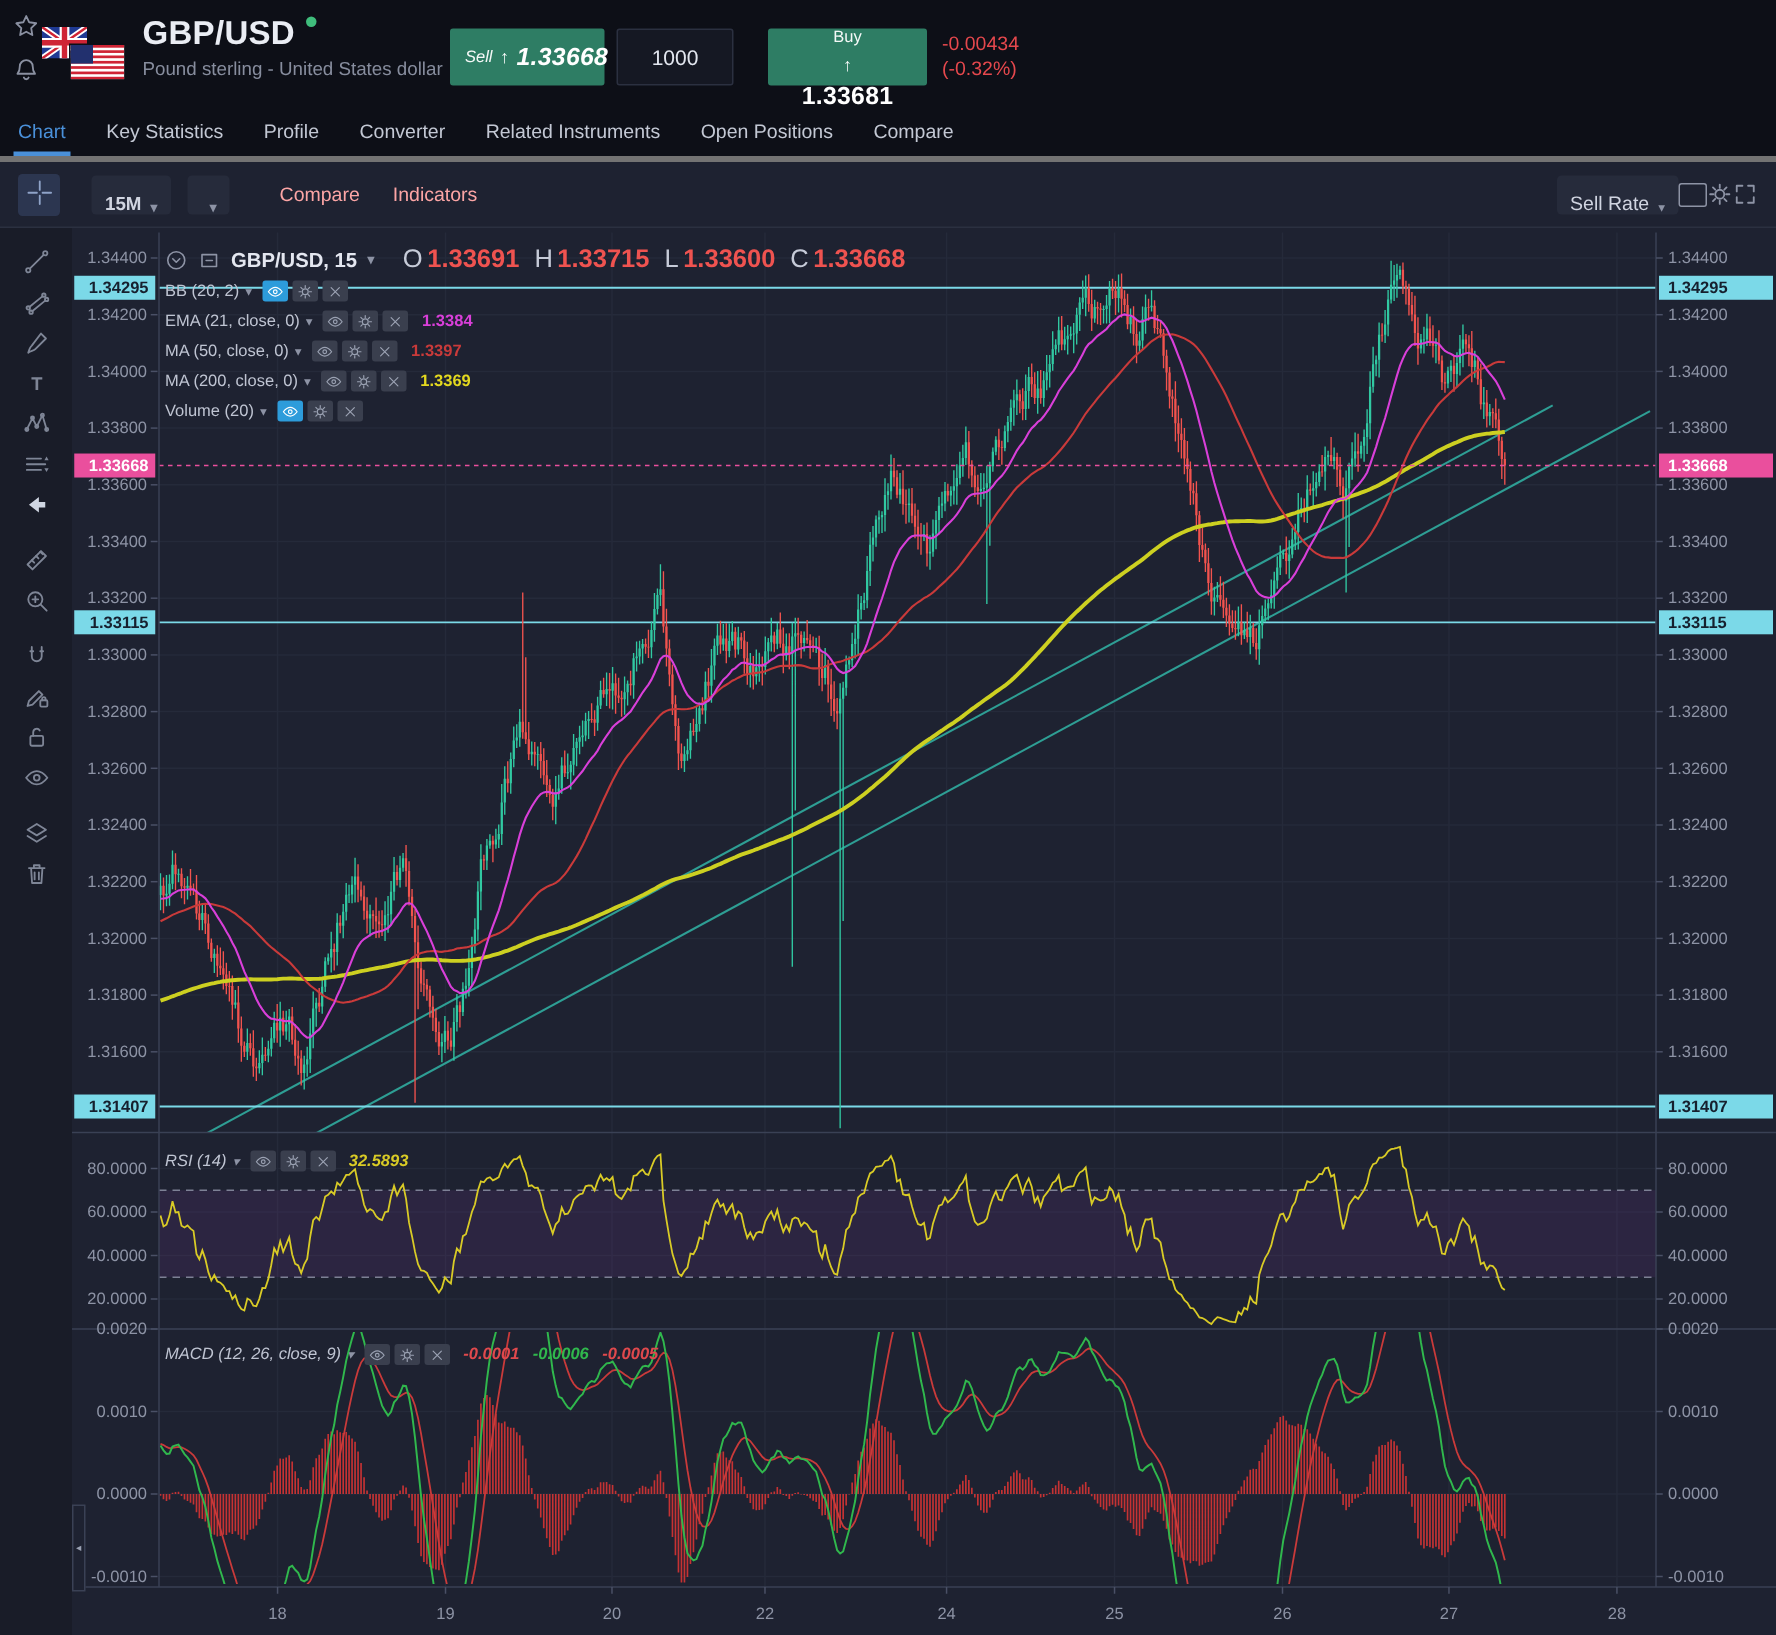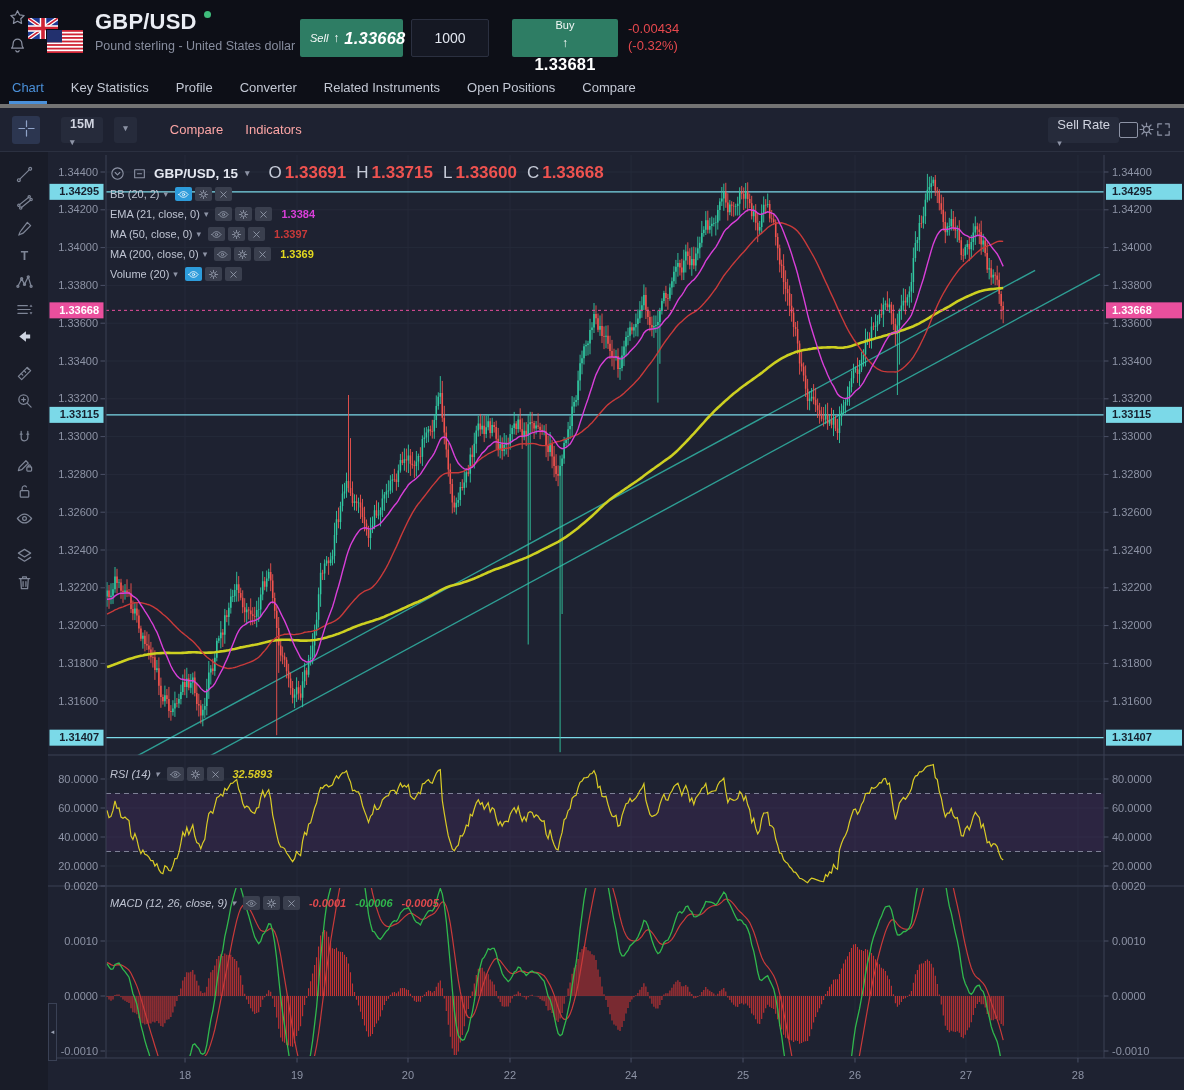--- a/index.html
+++ b/index.html
@@ -34,22 +34,22 @@
   nav.tabs { display:flex; align-items:stretch; height:38px; padding-left:12px; background:#0d0f17; border-bottom:4px solid #737373; }
   .tab { display:flex; align-items:center; margin-right:27px; font-size:13px; color:#c3c8d4; position:relative; cursor:pointer; white-space:nowrap; }
   .tab.active { color:#4a90d9; }
   .tab.active::after { content:''; position:absolute; left:-3px; right:-3px; bottom:0; height:3px; background:#4a90d9; }
 
   
   .chart-toolbar { height:44px; background:#1e2231; border-bottom:1px solid #2b3040; display:flex; align-items:center; padding:0 12px; }
   .tb-btn { display:flex; align-items:center; gap:5px; color:#c6cbd8; font-size:13px; cursor:pointer; }
   .tb-btn svg { width:17px; height:17px; }
   #crosshair-btn { width:28px; height:28px; justify-content:center; background:#2c3650; border-radius:3px; color:#8fa3c8; margin-right:21px; }
-  .tb-dd { background:#262b3b; border-radius:3px; padding:0 9px; height:26px; display:flex; align-items:flex-start; gap:6px;
-    font-weight:bold; font-size:12.5px; color:#d0d4e0; margin-right:11px; cursor:pointer;flex-direction:column; }
+  .tb-dd { background:#262b3b; border-radius:3px; padding:0 9px; height:26px; display:flex; align-items:flex-end; gap:6px;
+    font-weight:bold; font-size:12.5px; color:#d0d4e0; margin-right:11px; cursor:pointer; }
   .tb-dd .caret, .caret { color:#8d93a5; font-size:9px; }
   .tb-link { display:flex; align-items:center; gap:6px; margin-left:16px; color:#fca5a5; font-size:13px; cursor:pointer; }
   .tb-right { margin-left:auto; display:flex; align-items:center; }
   .snapshot-btn { width:19px; height:16px; border:1.5px solid #8d93a5; border-radius:2px; cursor:pointer; }
   .tb-icon { color:#8d93a5; cursor:pointer; display:flex; }
   .tb-icon svg { width:17px; height:17px; }
 
   
   .workspace { display:flex; height:938px; }
   .tool-rail { width:48px; background:#191c28; display:flex; flex-direction:column; align-items:center; padding-top:9px; flex:none; }

